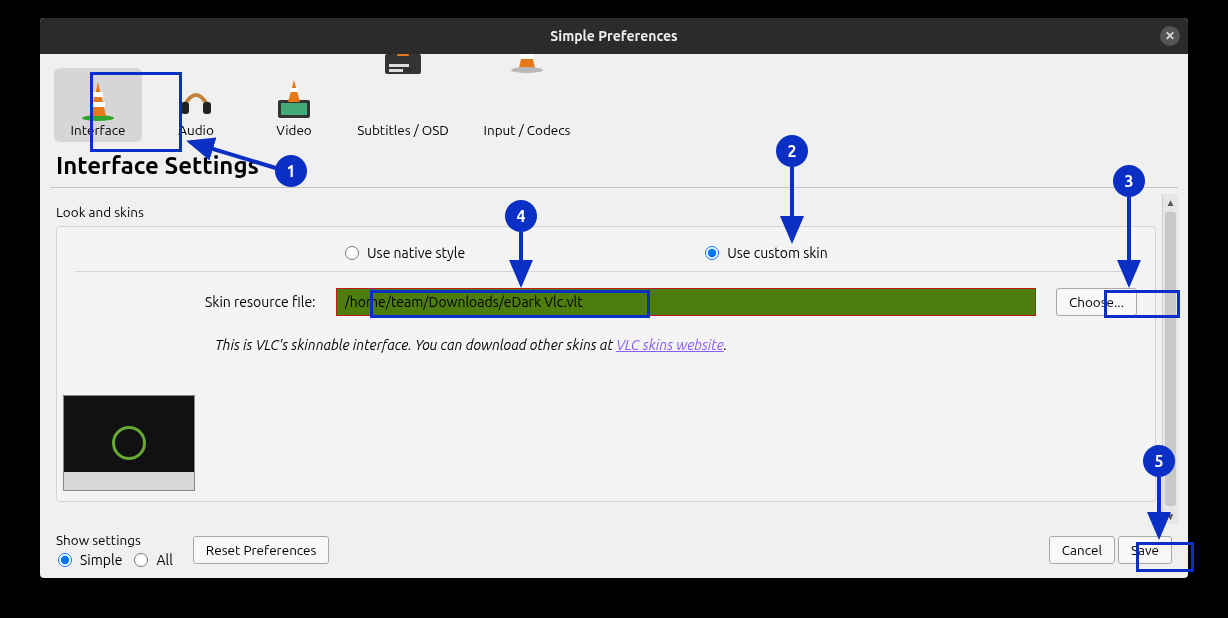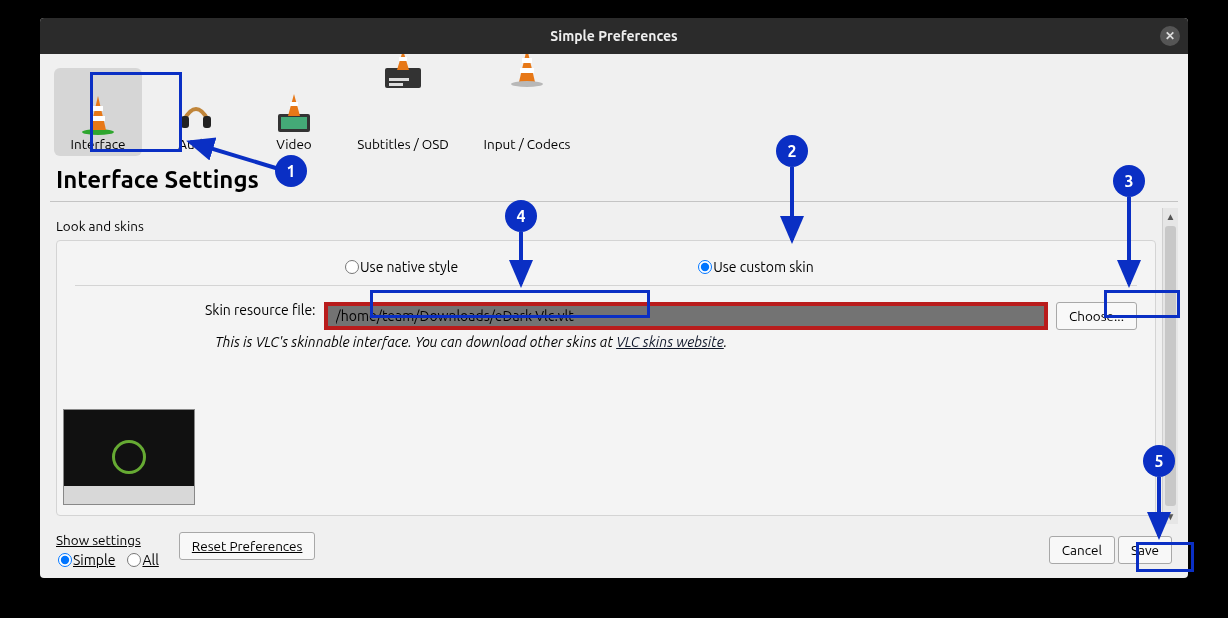--- a/index.html
+++ b/index.html
@@ -16,21 +16,21 @@
   }
   .titlebar .close {
     position: absolute; right: 8px; top: 8px; width: 20px; height: 20px;
     border-radius: 50%; background: #555; color: #ddd; display: flex;
     align-items: center; justify-content: center; font-size: 12px; cursor: pointer;
   }
   .content { padding: 10px 10px 0 10px; display:flex; flex-direction:column; height:calc(100% - 36px); }
   .tabbar { display: flex; gap: 10px; padding: 4px 0 8px 4px; }
   .tab {
     display: flex; flex-direction: column; align-items: center; justify-content: flex-end;
-    width: 88px; height: 88px; border-radius: 6px; cursor: pointer; font-size: 13.5px;
+    width: 88px; height: 74px; border-radius: 6px; cursor: pointer; font-size: 13.5px;
     padding-bottom: 4px;
   }
   .tab.wide { width: 110px; gap: 44px; }
   .tab.wider { width: 118px; gap: 48px; }
   .tab.selected { background: #d6d6d6; }
   .tab .icon { width: 44px; height: 44px; display:flex; align-items:center; justify-content:center; }
   .h1 {
     font-size: 24px; font-weight: 600; padding: 2px 6px 8px 6px;
     border-bottom: 1px solid #c4c4c4; margin-bottom: 6px;
   }
@@ -49,35 +49,35 @@
   .scrollbar .thumb { flex:1; margin:2px; background:#c8c8c8; border-radius:3px; }
   .group-label { font-size: 13.5px; padding: 4px 0 6px 0; }
   .group-box {
     border: 1px solid #d4d4d4; border-radius: 4px; padding: 12px 18px 18px 18px;
     background: #f4f4f4; height: 276px; position: relative;
   }
   .radios {
     display: flex; gap: 240px; padding: 6px 0 10px 270px;
     border-bottom: 1px solid #d4d4d4; margin-bottom: 16px; align-items:center;
   }
-  .radio { display: inline-flex; align-items: center; gap: 1px; font-size: 14px; cursor:pointer; }
+  .radio { display: inline-flex; align-items: center; gap: 8px; font-size: 14px; cursor:pointer; }
   .radio input { width:14px; height:14px; }
-  .row { display: flex; gap: 8px; margin-bottom: 4px; }
+  .row { display: flex; align-items: center; gap: 20px; margin-bottom: 21px; }
   .row label { font-size: 14px; padding-left: 130px; }
   .textfield {
-    flex: 1; height: 28px; background: #737373; border: 4px solid #b91c1c;
+    flex: 1; height: 28px; background: #4d7c0f; border: 1px solid #b91c1c;
     padding: 0 8px; font-size: 14px;
   }
   .btn {
     height: 28px; padding: 0 12px; background: #f8f8f8;
     border: 1px solid #a8a8a8; border-radius: 3px; font-size: 13.5px; cursor:pointer;
     display:inline-flex; align-items:center;
   }
   .desc { font-style: italic; font-size: 14px; padding-left: 140px; }
-  .desc a { color: #0f172a; text-decoration: underline; }
+  .desc a { color: #8b5cf6; text-decoration: underline; }
   .preview {
     position: absolute; left: 6px; bottom: 10px; width: 132px; height: 96px;
     background: #111; border: 1px solid #888;
   }
   .preview .bar { position:absolute; left:0; right:0; bottom:0; height:18px; background:#d8d8d8; }
   .preview .dot { position:absolute; left:50%; top:50%; width:34px; height:34px; margin:-17px 0 0 -17px;
     border:3px solid #6a3; border-radius:50%; }
   .footer {
     display: flex; align-items: center; justify-content: space-between;
     padding: 8px 6px 10px 6px;
@@ -202,21 +202,21 @@
         </div>
       </div>
       <div class="scrollbar">
         <div class="arrow">▲</div>
         <div class="thumb"></div>
         <div class="arrow">▼</div>
       </div>
     </div>
 
     <div class="footer">
-      <div style="display:flex; align-items:flex-start; gap:20px;text-decoration:underline;">
+      <div style="display:flex; align-items:center; gap:20px;">
         <div class="show-settings">
           <span class="lbl">Show settings</span>
           <div class="opts">
             <label class="radio">
               <input type="radio" name="ss" checked="" style="">
               <span>Simple</span>
             </label>
             <label class="radio">
               <input type="radio" name="ss" style="">
               <span>All</span>

